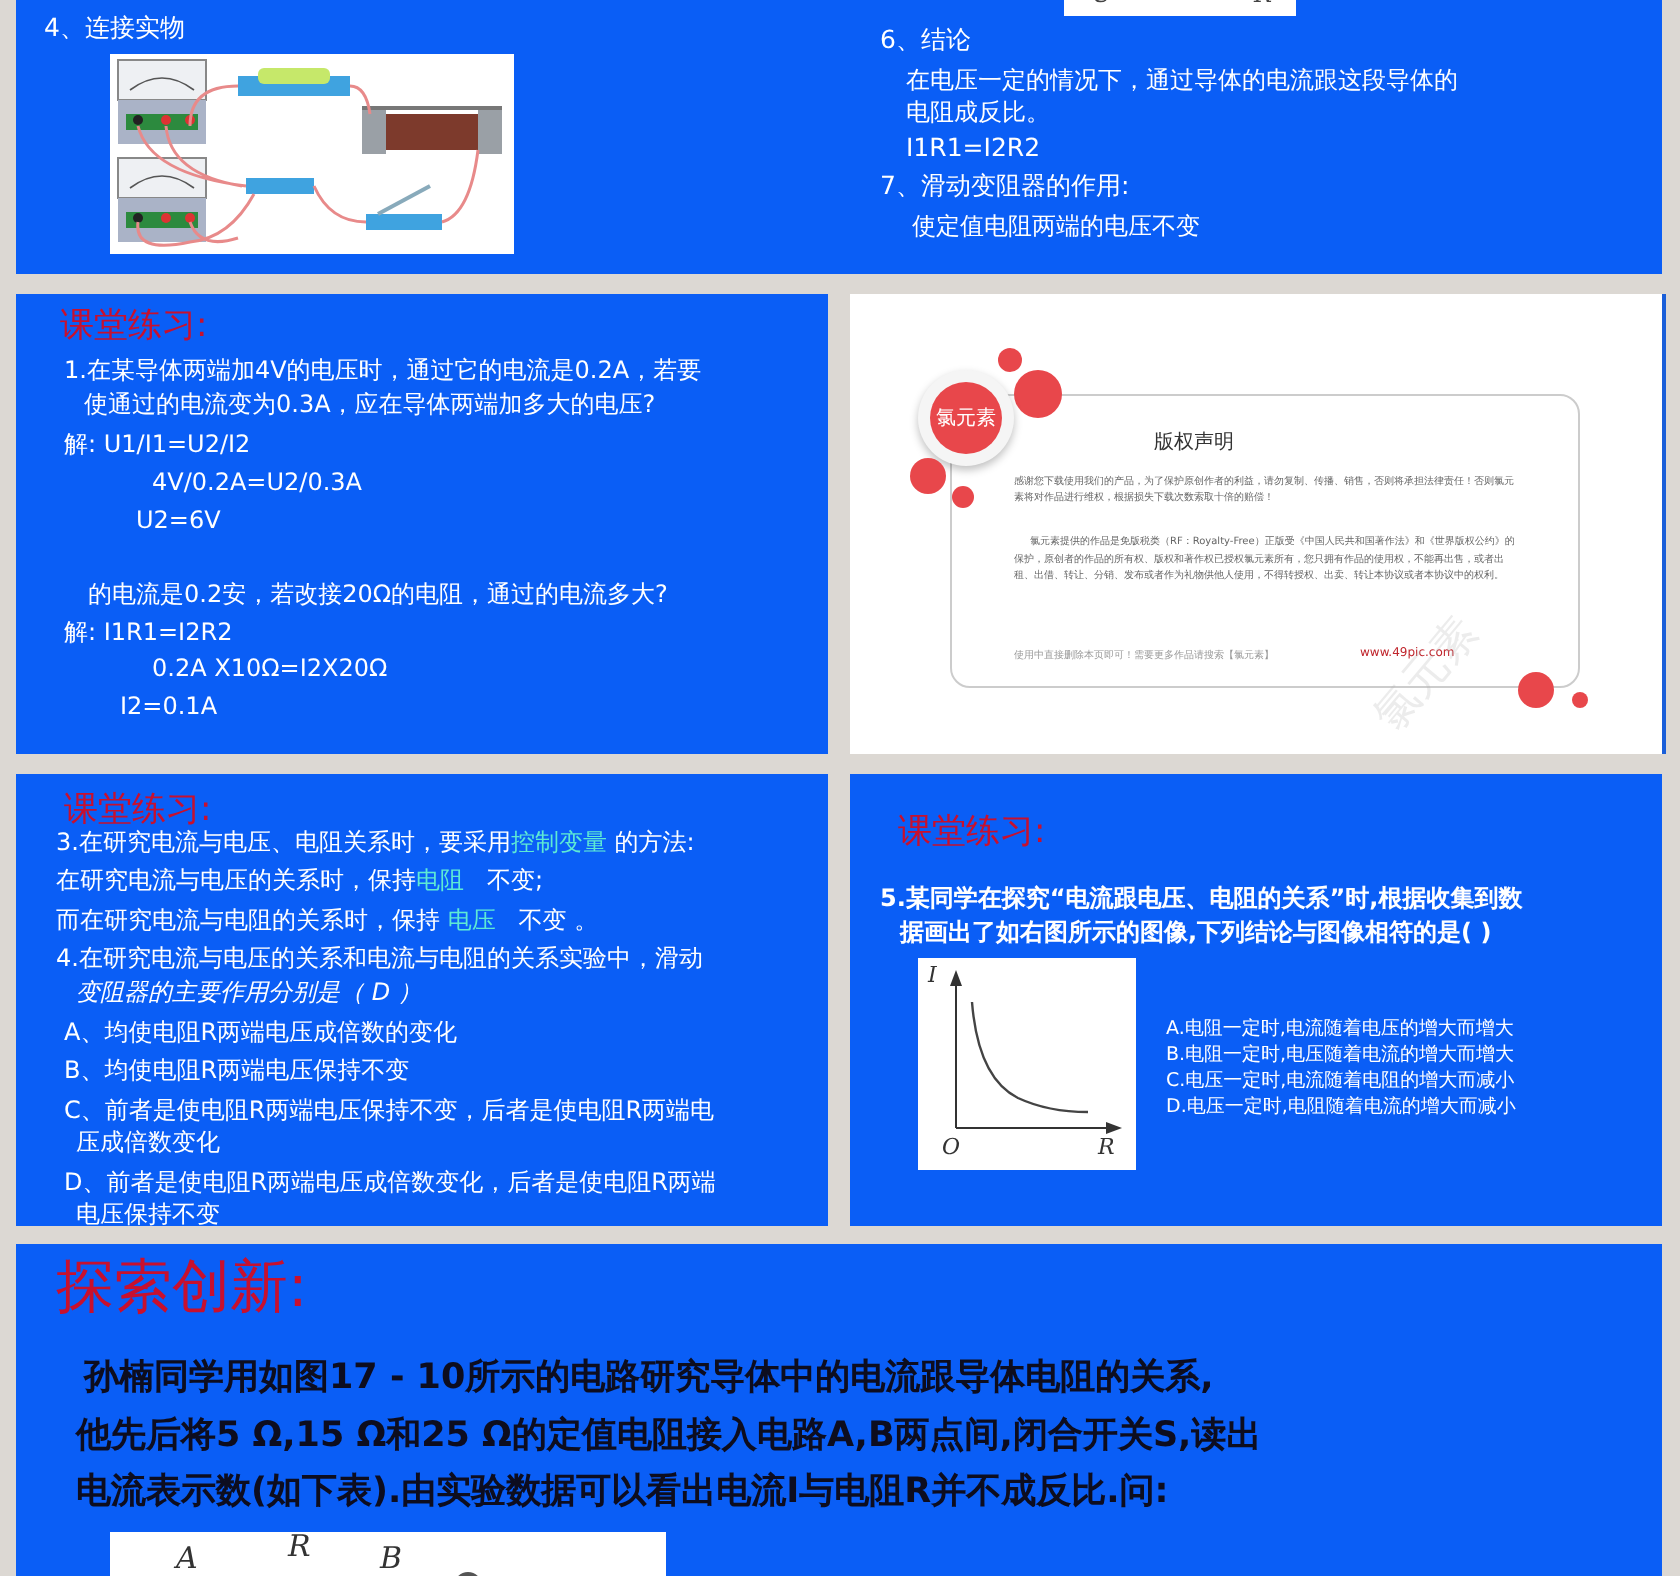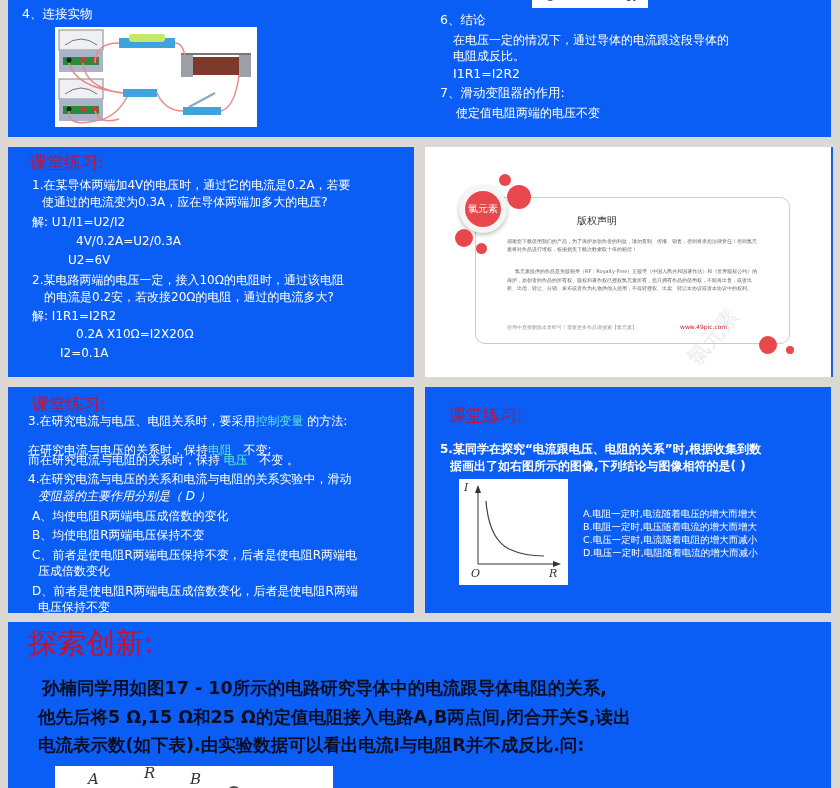--- a/index.html
+++ b/index.html
@@ -74,21 +74,20 @@
   <div class="t f12" style="left:31px;top:105px;">使定值电阻两端的电压不变</div>
 </div>
 
 <div class="slide s3">
   <div class="t red-title" style="left:22px;top:4px;font-size:17px;">课堂练习:</div>
   <div class="t f12" style="left:24px;top:30px;">1.在某导体两端加4V的电压时，通过它的电流是0.2A，若要</div>
   <div class="t f12" style="left:34px;top:47px;">使通过的电流变为0.3A，应在导体两端加多大的电压?</div>
   <div class="t f12" style="left:24px;top:67px;">解:  U1/I1=U2/I2</div>
   <div class="t f12" style="left:68px;top:87px;">4V/0.2A=U2/0.3A</div>
   <div class="t f12" style="left:60px;top:106px;">U2=6V</div>
-  <div class="t f12" style="left:24px;top:125px;">2.某电路两端的电压一定，接入10Ω的电阻时，通过该电阻</div>
   <div class="t f12" style="left:36px;top:142px;">的电流是0.2安，若改接20Ω的电阻，通过的电流多大?</div>
   <div class="t f12" style="left:24px;top:161px;">解:  I1R1=I2R2</div>
   <div class="t f12" style="left:68px;top:180px;">0.2A X10Ω=I2X20Ω</div>
   <div class="t f12" style="left:52px;top:199px;">I2=0.1A</div>
 </div>
 
 <div class="slide white-slide s4">
   <div style="position:absolute;left:50px;top:50px;width:313px;height:145px;border:1px solid #ccc;border-radius:10px;"></div>
   <div style="position:absolute;left:74px;top:27px;width:12px;height:12px;border-radius:50%;background:#e8474b;"></div>
   <div style="position:absolute;left:82px;top:38px;width:24px;height:24px;border-radius:50%;background:#e8474b;"></div>
@@ -105,21 +104,21 @@
   <div style="position:absolute;left:82px;top:177px;font-size:5px;color:#999;white-space:nowrap;">使用中直接删除本页即可！需要更多作品请搜索【氯元素】</div>
   <div style="position:absolute;left:255px;top:176px;font-size:6px;color:#c0262d;white-space:nowrap;">www.49pic.com</div>
   <div style="position:absolute;left:255px;top:175px;font-size:22px;color:rgba(180,180,180,0.25);transform:rotate(-50deg);white-space:nowrap;">氯元素</div>
 </div>
 
 <div class="slide s5">
   <div class="t red-title" style="left:24px;top:6px;font-size:17px;">课堂练习:</div>
   <div class="t f12" style="left:20px;top:26px;">
     <span>3.在研究电流与电压、电阻关系时，要采用</span><span class="hl">控制变量</span>&nbsp;<span>的方法:</span>
   </div>
-  <div class="t f12" style="left:20px;top:55px;">
+  <div class="t f12" style="left:20px;top:45px;">
     <span>在研究电流与电压的关系时，保持</span><span class="hl">电阻</span>&nbsp;&nbsp;&nbsp;<span>不变;</span>
   </div>
   <div class="t f12" style="left:20px;top:65px;">
     <span>而在研究电流与电阻的关系时，保持</span>&nbsp;<span class="hl">电压</span>&nbsp;&nbsp;&nbsp;<span>不变 。</span>
   </div>
   <div class="t f12" style="left:20px;top:84px;">4.在研究电流与电压的关系和电流与电阻的关系实验中，滑动</div>
   <div class="t f12" style="left:30px;top:101px;font-style:italic;">变阻器的主要作用分别是（  D  ）</div>
   <div class="t f12" style="left:24px;top:121px;">A、均使电阻R两端电压成倍数的变化</div>
   <div class="t f12" style="left:24px;top:140px;">B、均使电阻R两端电压保持不变</div>
   <div class="t f12" style="left:24px;top:160px;">C、前者是使电阻R两端电压保持不变，后者是使电阻R两端电</div>

